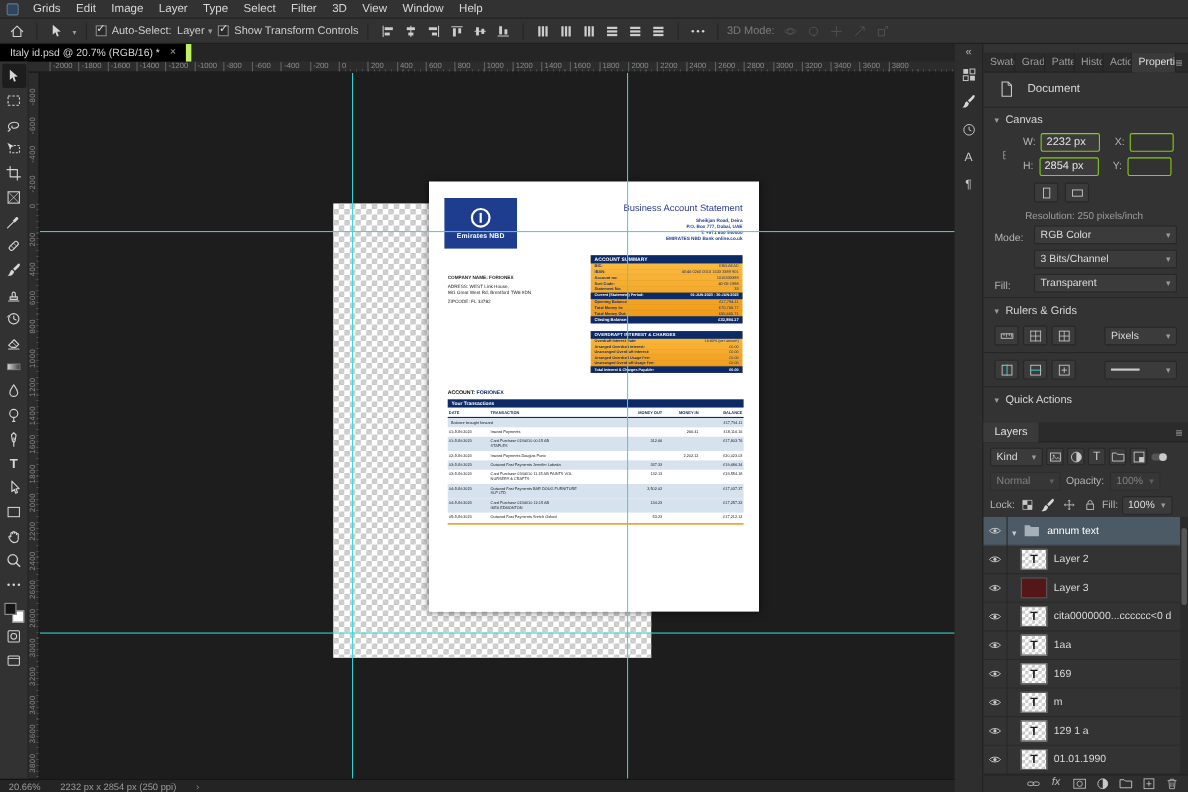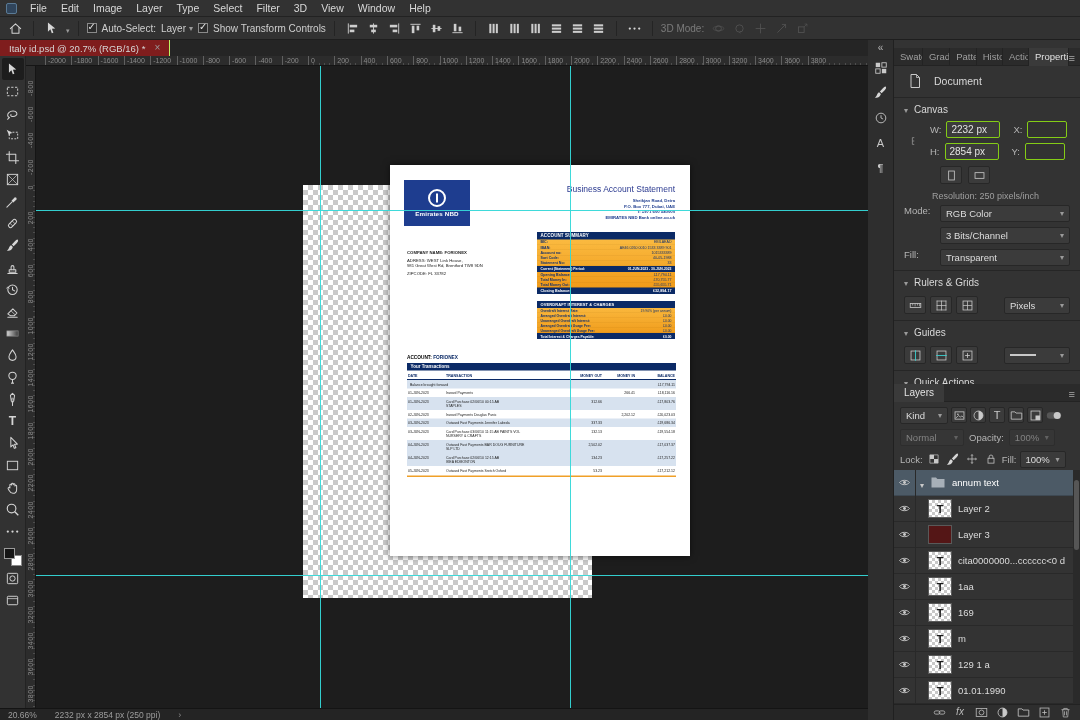--- a/index.html
+++ b/index.html
@@ -19,21 +19,21 @@
   .icon-btn{width:19px;height:19px;display:inline-flex;align-items:center;justify-content:center;flex:none;border-radius:2px}
   .cb{width:10px;height:10px;border:1px solid #8a8a8a;background:#2a2a2a;display:inline-block;position:relative;flex:none}
   .cb.checked::after{content:"✓";position:absolute;left:0px;top:-3px;font-size:10px;color:#e2e2e2}
   .dd-plain{display:inline-flex;align-items:center;gap:3px;font-size:10px;color:#cfcfcf}
   .dd-plain::after{content:"▾";font-size:8px;color:#9a9a9a}
   .chev-tiny::after{content:"▾";font-size:7px;color:#9a9a9a}
   .dim{opacity:.45}
 
   
   .tabbar{position:absolute;top:40px;left:0;width:868px;height:16px;background:#252525;display:flex;z-index:30}
-  .doc-tab{height:16px;background:#7f1d1d;display:flex;align-items:center;padding:0 9px;gap:9px;border-right:1px solid #bef264}
+  .doc-tab{height:16px;background:#000000;display:flex;align-items:center;padding:0 9px;gap:9px;border-right:5px solid #bef264}
   .doc-tab .t{font-size:9.5px;color:#d6d6d6;white-space:nowrap}
   .doc-tab .x{color:#9a9a9a;font-size:10px;line-height:10px}
 
   
   .ruler-h{position:absolute;left:26px;top:56px;width:842px;height:10px;background-color:#2c2c2c;border-bottom:1px solid #151515;z-index:28;overflow:hidden;
     background-image:repeating-linear-gradient(90deg,#4d4d4d 0 1px,transparent 1px 5.26px);background-size:100% 3px;background-repeat:no-repeat;background-position:282px 7px}
   .rlh{position:absolute;top:0;height:9px;line-height:9px;border-left:1px solid #606060;padding-left:2px;font-size:7px;color:#8b8b8b;white-space:nowrap}
   .ruler-v{position:absolute;left:0;top:0;width:10px;height:100%;background-color:#2c2c2c;border-right:1px solid #151515;z-index:6;overflow:hidden;
     background-image:repeating-linear-gradient(180deg,#4d4d4d 0 1px,transparent 1px 5.26px);background-size:3px 100%;background-repeat:no-repeat;background-position:7px 119px}
   .rlv{position:absolute;left:0px;font-size:7px;color:#8b8b8b;writing-mode:vertical-rl;transform:rotate(180deg);line-height:9px;letter-spacing:.5px}
@@ -123,21 +123,21 @@
   .frow{display:flex;align-items:center;gap:5px}
   .flbl{font-size:9.5px;color:#b5b5b5;flex:none}
   .flbl.w30{width:30px}
   .fld{height:17px;min-width:40px;background:#3b3b3b;border:1px solid #84cc16;border-radius:2px;color:#e3e3e3;font-size:10px;display:inline-flex;align-items:center;padding:0 4px}
   .fld.wv{width:54px}
   .fld.xy{width:40px;background:#323232;color:#777}
   .orow{display:flex;gap:6px;padding:4px 10px 2px 46px}
   .pib{width:22px;height:18px;background:#3b3b3b;border:1px solid #272727;border-radius:2px;display:inline-flex;align-items:center;justify-content:center;flex:none}
   .pib.bare{background:transparent;border:none}
   .res-text{padding:5px 10px 1px 38px;font-size:9px;color:#9f9f9f}
-  .dd-row{display:flex;align-items:flex-start;gap:6px;padding:2.5px 10px}
+  .dd-row{display:flex;align-items:flex-end;gap:6px;padding:2.5px 10px}
   .dd{height:17px;background:#3b3b3b;border:1px solid #272727;border-radius:2px;color:#dedede;font-size:9.5px;display:inline-flex;align-items:center;justify-content:space-between;padding:0 5px;flex:1;min-width:0}
   .dd::after{content:"▾";font-size:8px;color:#9a9a9a;margin-left:4px}
   .dd.sm{flex:none;width:66px;margin-left:auto}
   .dd.sm2{flex:none;width:46px}
   .dd.kind{flex:none;width:48px;margin-left:0}
   .dd.blend{flex:none;width:64px}
   .ico-row{display:flex;align-items:center;gap:4px;padding:4px 10px}
   .line-swatch{width:26px;height:2px;background:#c9c9c9;display:inline-block}
 
   
@@ -166,21 +166,21 @@
   .lbi{display:inline-flex;justify-content:center;width:14px;height:14px}
 </style>
 </head>
 <body>
 
 <div class="app">
 
   <div class="menubar">
     <span class="ps-badge"></span>
     <nav id="menu-items" style="display:flex">
-        <span class="menu-item">File</span>
+        <span class="menu-item">Grids</span>
         <span class="menu-item">Edit</span>
         <span class="menu-item">Image</span>
         <span class="menu-item">Layer</span>
         <span class="menu-item">Type</span>
         <span class="menu-item">Select</span>
         <span class="menu-item">Filter</span>
         <span class="menu-item">3D</span>
         <span class="menu-item">View</span>
         <span class="menu-item">Window</span>
         <span class="menu-item">Help</span>
@@ -895,24 +895,20 @@
               <svg width="13" height="13" viewBox="0 0 16 16">
                 <rect x="2.5" y="2.5" width="11" height="11" fill="none" stroke="#c9c9c9"></rect>
                 <path d="M8 2.5 V13.5 M2.5 8 H13.5" stroke="#c9c9c9" stroke-width="0.9" fill="none"></path>
               </svg>
             </span>
           <span class="dd sm">
               <span>Pixels</span>
             </span>
         </div>
         <div class="pdiv"></div>
-        <div class="sec-h">
-            <span class="chev-down"></span>
-            <span>Guides</span>
-          </div>
         <div class="ico-row">
           <span class="pib">
               <svg width="13" height="13" viewBox="0 0 16 16">
                 <rect x="2.5" y="2.5" width="11" height="11" fill="none" stroke="#c9c9c9"></rect>
                 <path d="M8 1.5 V14.5" stroke="#3bd1d1" stroke-width="1.1" fill="none"></path>
               </svg>
             </span>
           <span class="pib">
               <svg width="13" height="13" viewBox="0 0 16 16">
                 <rect x="2.5" y="2.5" width="11" height="11" fill="none" stroke="#c9c9c9"></rect>

